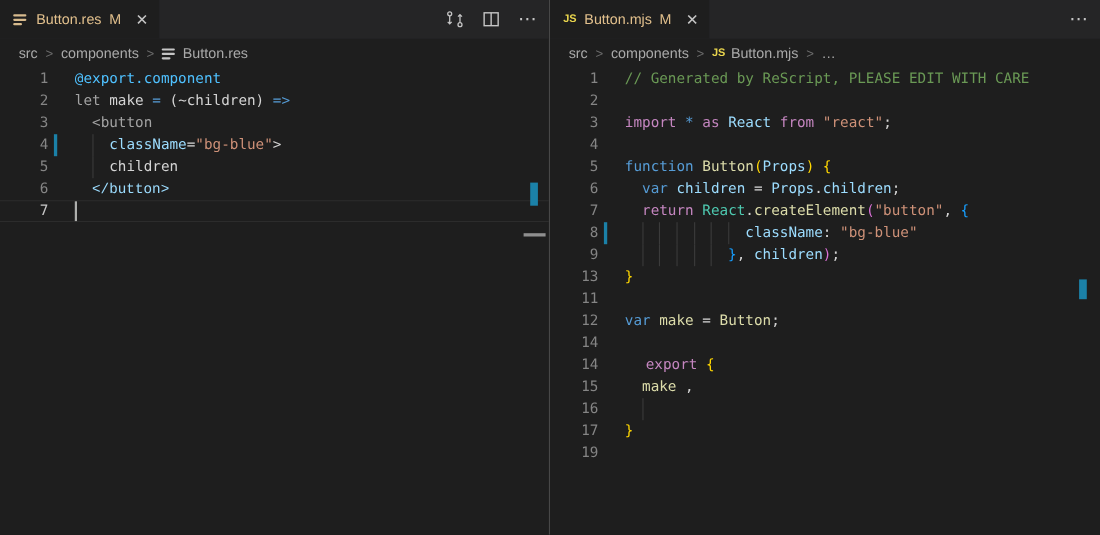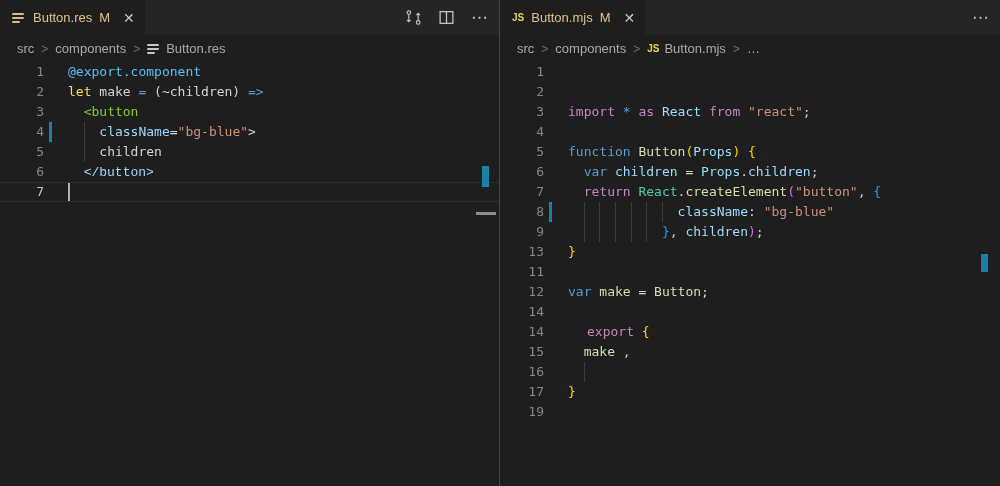--- a/index.html
+++ b/index.html
@@ -112,26 +112,26 @@
     <div class="editor">
       <div class="code-lines">
           <div class="line-row">
             <div class="line-num">1</div>
             <div class="gutter-marker"></div>
             <div class="code-text"><span style="color: rgb(79, 193, 255);">@export.component</span></div>
           </div>
           <div class="line-row">
             <div class="line-num">2</div>
             <div class="gutter-marker"></div>
-            <div class="code-text"><span style="color: #fde047;">let</span><span style="color: rgb(212, 212, 212);"> make </span><span style="color: rgb(86, 156, 214);">=</span><span style="color: rgb(212, 212, 212);"> (~children) </span><span style="color: rgb(86, 156, 214);">=&gt;</span></div>
+            <div class="code-text"><span style="color: #a3a3a3;">let</span><span style="color: rgb(212, 212, 212);"> make </span><span style="color: rgb(86, 156, 214);">=</span><span style="color: rgb(212, 212, 212);"> (~children) </span><span style="color: rgb(86, 156, 214);">=&gt;</span></div>
           </div>
           <div class="line-row">
             <div class="line-num">3</div>
             <div class="gutter-marker"></div>
-            <div class="code-text"><span style="color: rgb(212, 212, 212);">  </span><span style="color: #84cc16;">&lt;button</span></div>
+            <div class="code-text"><span style="color: rgb(212, 212, 212);">  </span><span style="color: #a3a3a3;">&lt;button</span></div>
           </div>
           <div class="line-row">
             <div class="line-num">4</div>
             <div class="gutter-marker modified"></div>
             <div class="code-text"><span class="indent-guide" style="left: 2ch;"></span><span style="color: rgb(212, 212, 212);">    </span><span style="color: rgb(156, 220, 254);">className</span><span style="color: rgb(212, 212, 212);">=</span><span style="color: rgb(206, 145, 120);">"bg-blue"</span><span style="color: rgb(212, 212, 212);">&gt;</span></div>
           </div>
           <div class="line-row">
             <div class="line-num">5</div>
             <div class="gutter-marker"></div>
             <div class="code-text"><span class="indent-guide" style="left: 2ch;"></span><span style="color: rgb(212, 212, 212);">    children</span></div>
@@ -175,20 +175,21 @@
           <span>Button.mjs</span>
         </span>
         <span class="chev">&gt;</span>
         <span class="crumb">…</span>
       </div>
     <div class="editor">
       <div class="code-lines">
           <div class="line-row">
             <div class="line-num">1</div>
             <div class="gutter-marker"></div>
+            <div class="code-text"><span style="color: rgb(106, 153, 85);">// Generated by ReScript, PLEASE EDIT WITH CARE</span></div>
           </div>
           <div class="line-row">
             <div class="line-num">2</div>
             <div class="gutter-marker"></div>
             <div class="code-text"></div>
           </div>
           <div class="line-row">
             <div class="line-num">3</div>
             <div class="gutter-marker"></div>
             <div class="code-text"><span style="color: rgb(197, 134, 192);">import</span><span style="color: rgb(212, 212, 212);"> </span><span style="color: rgb(86, 156, 214);">*</span><span style="color: rgb(212, 212, 212);"> </span><span style="color: rgb(197, 134, 192);">as</span><span style="color: rgb(212, 212, 212);"> </span><span style="color: rgb(156, 220, 254);">React</span><span style="color: rgb(212, 212, 212);"> </span><span style="color: rgb(197, 134, 192);">from</span><span style="color: rgb(212, 212, 212);"> </span><span style="color: rgb(206, 145, 120);">"react"</span><span style="color: rgb(212, 212, 212);">;</span></div>

